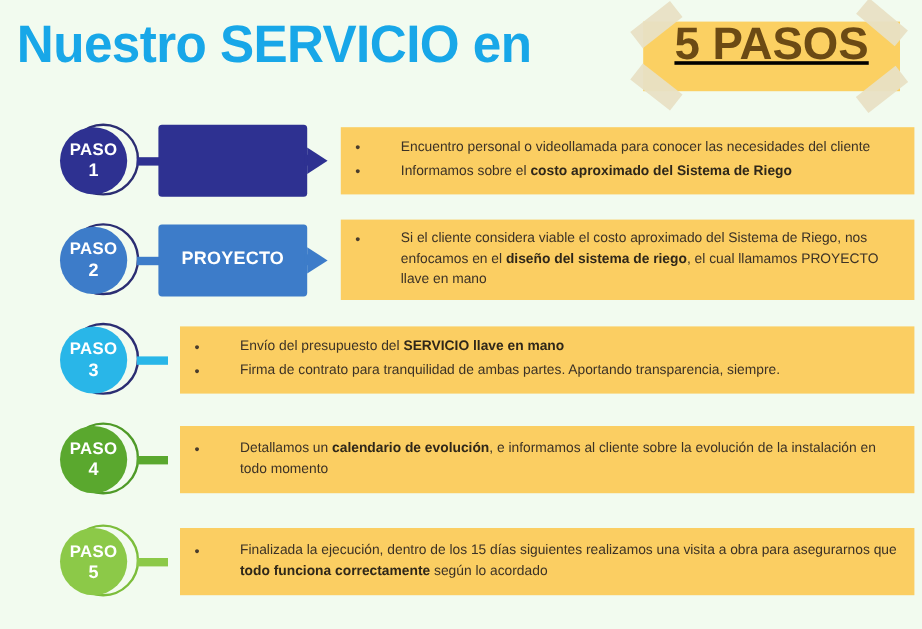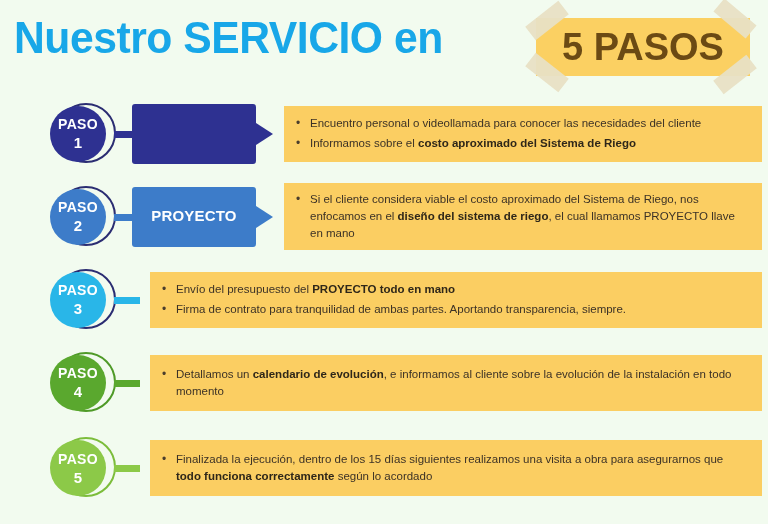--- a/index.html
+++ b/index.html
@@ -49,22 +49,22 @@
     height: 78px;
   }
   .badge-box {
     position: absolute;
     left: 14px;
     top: 10px;
     width: 214px;
     height: 58px;
     background: #fbd062;
     display: flex;
-    align-items: center;
     justify-content: center;
+    text-decoration: underline;
   }
   .badge-text {
     font-size: 38px;
     font-weight: 800;
     color: #6b4a14;
     letter-spacing: 0px;
     line-height: 1;
     white-space: nowrap;
   }
   .tape {
@@ -203,21 +203,21 @@
     color: #3c3226;
     line-height: 1.45;
   }
   .bullet-line + .bullet-line { margin-top: 3px; }
   .bullet-dot {
     flex: 0 0 14px;
     font-size: 12px;
     line-height: 1.45;
     color: #4a3d2c;
   }
-  .bullet-body { flex: 1 1 auto; }
+  .bullet-body { flex: 1 1 auto; margin-left: 24px; }
   .bullet-body b { font-weight: 700; color: #2f2719; }
 </style>
 </head>
 <body style="background: rgb(242, 251, 239);">
 
 <div class="header">
   <div class="title-text" style="color: rgb(24, 167, 232);">
     <span>Nuestro </span><span class="strong">SERVICIO</span><span> en</span>
   </div>
   <div class="badge-wrap">
@@ -284,21 +284,21 @@
         <div class="ring" style="border-color: rgb(43, 45, 114);"></div>
         <div class="circle" style="background: rgb(41, 182, 232);">
           <div class="paso">PASO</div>
           <div class="num">3</div>
         </div>
         <div class="connector" style="background: rgb(41, 182, 232);"></div>
       </div>
       <div class="content-box" style="background: rgb(251, 206, 98);">
         <div class="bullet-line">
           <span class="bullet-dot">•</span>
-          <span class="bullet-body">Envío del presupuesto del <b>PROYECTO todo en mano</b></span>
+          <span class="bullet-body">Envío del presupuesto del <b>SERVICIO llave en mano</b></span>
         </div>
         <div class="bullet-line">
           <span class="bullet-dot">•</span>
           <span class="bullet-body">Firma de contrato para tranquilidad de ambas partes. Aportando transparencia, siempre.</span>
         </div>
       </div>
     </div>
     <div class="step-row">
       <div class="circle-wrap">
         <div class="ring" style="border-color: rgb(79, 154, 40);"></div>

